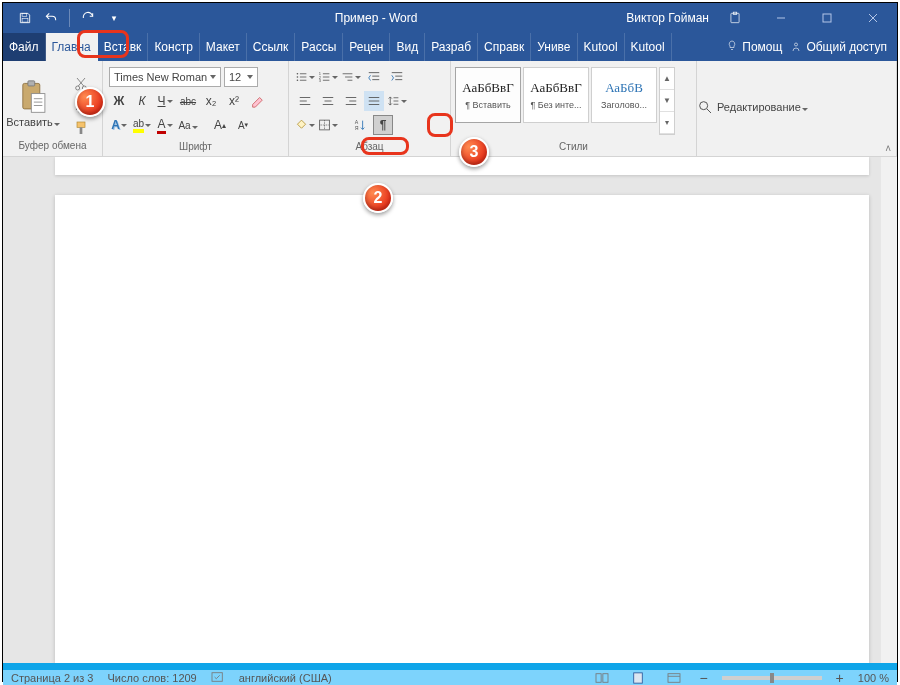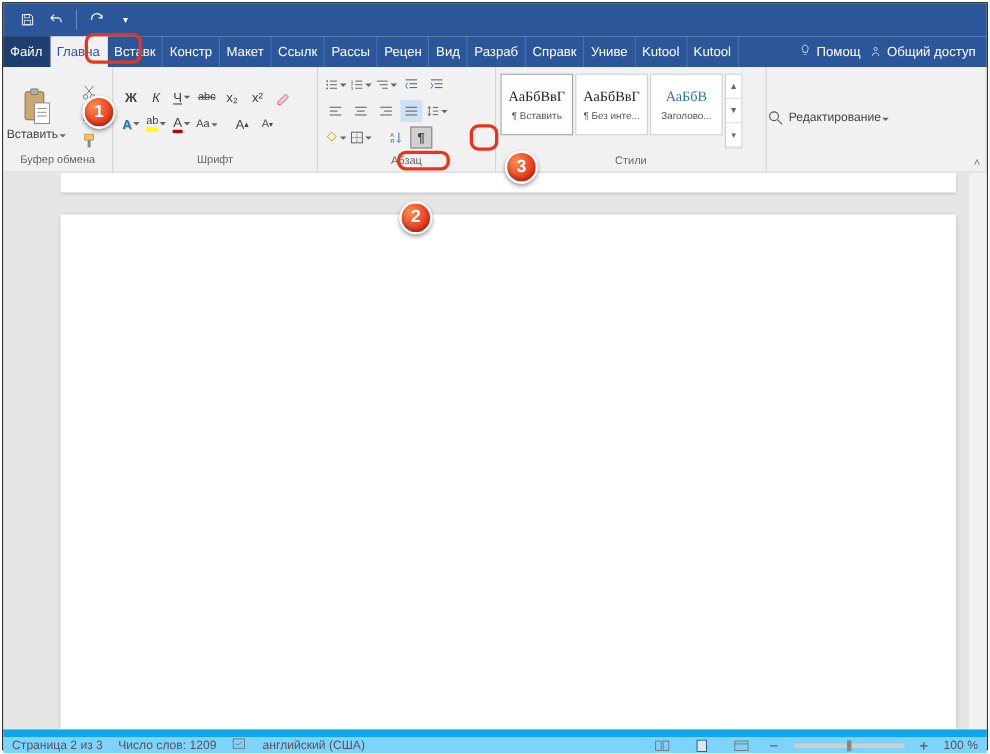--- a/index.html
+++ b/index.html
@@ -114,20 +114,46 @@
           </svg>
         </div>
       <div class="qat-sep"></div>
       <div class="qat-btn">
           <svg viewBox="0 0 24 24">
             <path d="M20 9A8 8 0 104 12" fill="none" stroke="#fff" stroke-width="1.8"></path>
             <path d="M20 4v5h-5" fill="none" stroke="#fff" stroke-width="1.8"></path>
           </svg>
         </div>
       <div class="qat-btn" style="font-size:9px;">▾</div>
+    </div>
+    <div class="title-center">Пример  -  Word</div>
+    <div class="title-right">
+      <span class="user-name">Виктор Гойман</span>
+      <div class="win-btn user-ico">
+          <svg viewBox="0 0 24 24">
+            <rect x="5" y="4" width="14" height="16" rx="1"></rect>
+            <rect x="9" y="2" width="6" height="4"></rect>
+          </svg>
+        </div>
+      <div class="win-btn">
+          <svg viewBox="0 0 10 10">
+            <line x1="1" y1="5" x2="9" y2="5"></line>
+          </svg>
+        </div>
+      <div class="win-btn">
+          <svg viewBox="0 0 10 10">
+            <rect x="1" y="1" width="8" height="8"></rect>
+          </svg>
+        </div>
+      <div class="win-btn">
+          <svg viewBox="0 0 10 10">
+            <line x1="1" y1="1" x2="9" y2="9"></line>
+            <line x1="9" y1="1" x2="1" y2="9"></line>
+          </svg>
+        </div>
     </div>
   </div>
 
   <div class="tabs">
     <div class="tab tab-file">Файл</div>
     <div class="tab tab-active">Главна</div>
     <div class="tab">Вставк</div>
     <div class="tab">Констр</div>
     <div class="tab">Макет</div>
     <div class="tab">Ссылк</div>
@@ -190,20 +216,24 @@
             </svg>
         </div>
       </div>
       <div class="group-label">Буфер обмена</div>
     </div>
 
     <div class="group g-font">
       <div class="group-body">
         <div class="font-rows">
           <div class="row">
+            <div class="combo combo-font">Times New Roman</div>
+            <div class="combo combo-size">12</div>
+          </div>
+          <div class="row">
             <div class="fbtn" style="font-weight:bold;">Ж</div>
             <div class="fbtn" style="font-style:italic;">К</div>
             <div class="fbtn tiny-arrow" style="text-decoration:underline;">Ч</div>
             <div class="fbtn" style="text-decoration:line-through;font-size:10px;">abc</div>
             <div class="fbtn">x₂</div>
             <div class="fbtn">x²</div>
             <div class="fbtn">
                 <svg viewBox="0 0 16 16">
                   <path d="M3 12l8-8 3 3-8 8H3z" fill="#FFC2D1" stroke="#C66"></path>
                 </svg>

